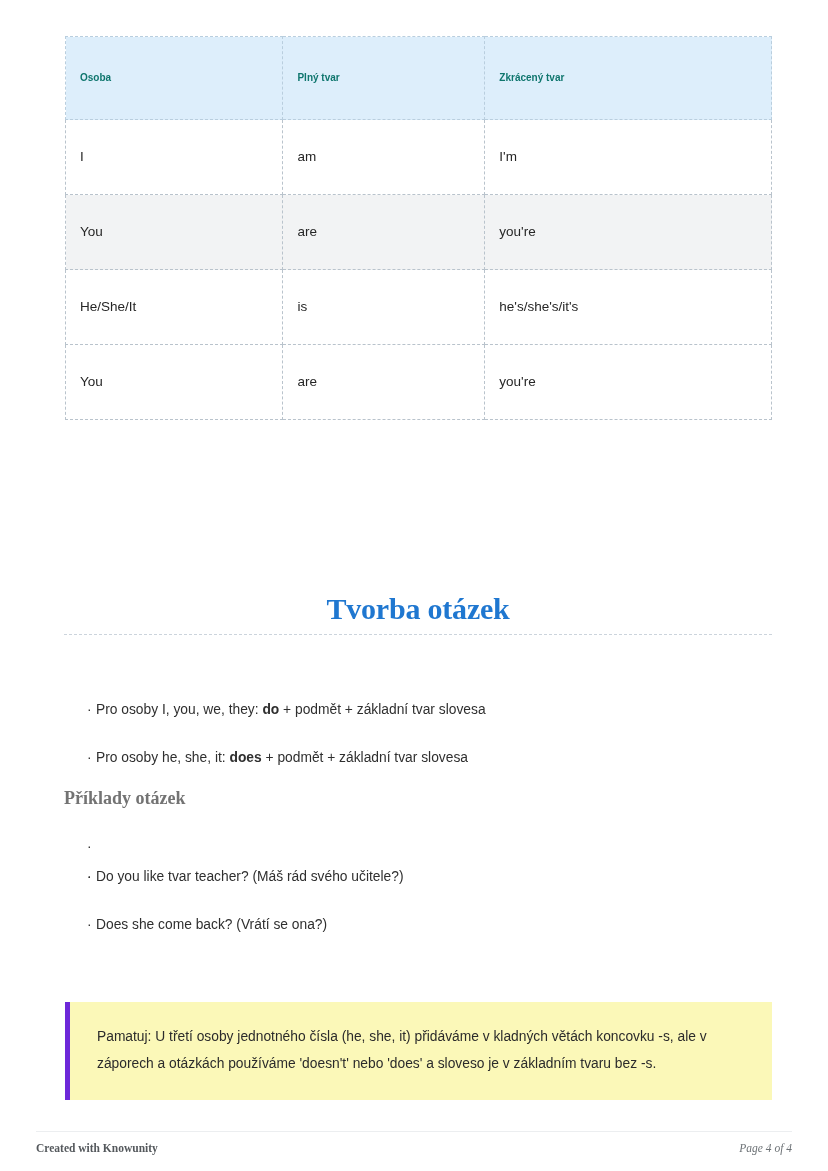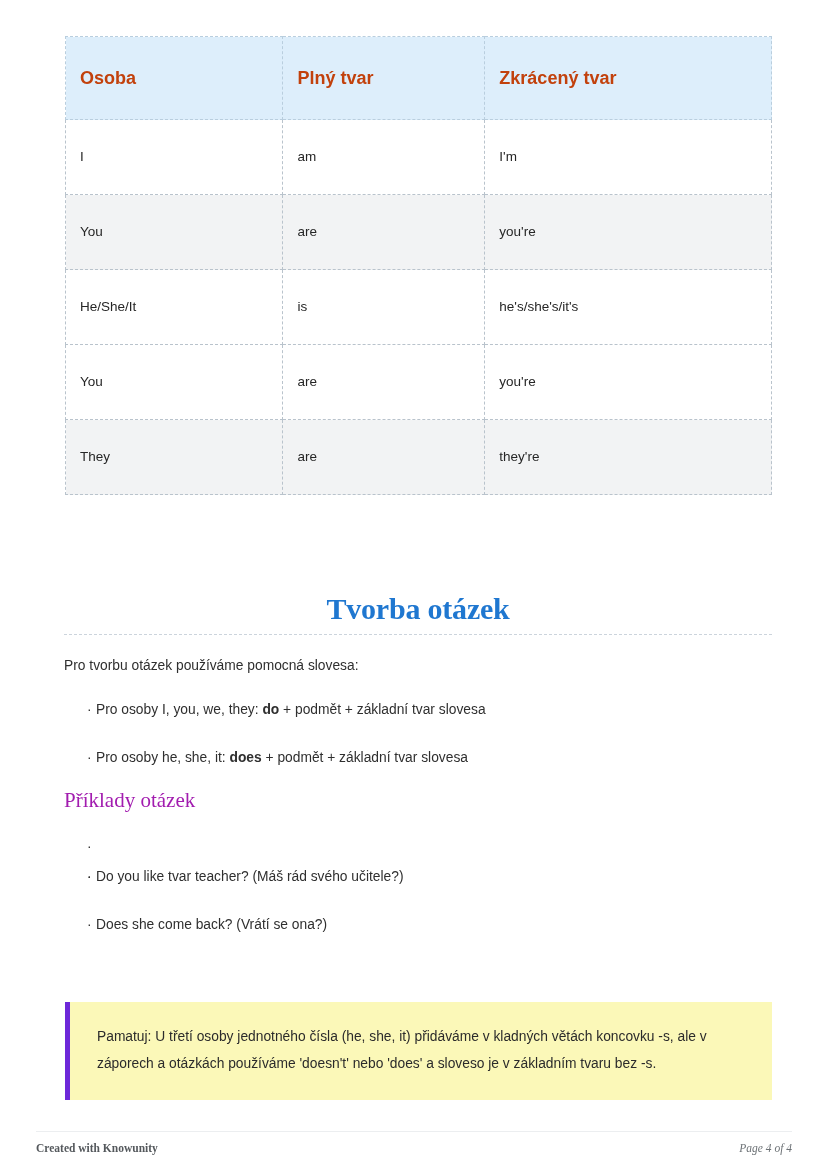--- a/index.html
+++ b/index.html
@@ -44,23 +44,23 @@
     text-align: left;
     font-size: 13.5px;
     line-height: 1.35;
   }
   table.grammar-table col.c1 { width: 30.8%; }
   table.grammar-table col.c2 { width: 28.6%; }
   table.grammar-table col.c3 { width: 40.6%; }
 
   table.grammar-table thead th {
     background: #ddeefb;
-    color: #c2410c;
-    font-weight: bold;
-    font-size: 18px;
+    color: #0f766e;
+    font-weight: bold;
+    font-size: 10px;
     height: 82px;
     border-color: #b9cede;
   }
   table.grammar-table tbody tr.odd td {
     background: #ffffff;
   }
   table.grammar-table tbody tr.even td {
     background: #f2f3f4;
   }
   table.grammar-table tbody td {
@@ -129,23 +129,23 @@
   .list-rules li { margin-bottom: 29px; }
 
   .h3-block {
     position: absolute;
     left: 64px;
     top: 788px;
     width: 708px;
   }
   .h3-title {
     font-family: "Liberation Serif", "DejaVu Serif", serif;
-    font-size: 21px;
-    font-weight: normal;
-    color: #a21caf;
+    font-size: 18px;
+    font-weight: bold;
+    color: #737373;
     line-height: 1.15;
     margin: 0;
   }
 
   .list-examples {
     position: absolute;
     left: 87px;
     top: 837px;
     width: 680px;
   }
@@ -233,35 +233,29 @@
         <tr class="odd">
           <td>He/She/It</td>
           <td>is</td>
           <td>he's/she's/it's</td>
         </tr>
         <tr class="odd">
           <td>You</td>
           <td>are</td>
           <td>you're</td>
         </tr>
-        <tr class="even">
-          <td>They</td>
-          <td>are</td>
-          <td>they're</td>
-        </tr>
       </tbody>
     </table>
   </div>
 
   <div class="h2-block">
     <h2 class="h2-title">Tvorba otázek</h2>
     <div class="h2-rule"></div>
   </div>
 
-  <div class="para-intro">Pro tvorbu otázek používáme pomocná slovesa:</div>
 
   <ul class="bullets list-rules">
     <li>
       <span class="dot">·</span><span>Pro osoby I, you, we, they: </span><b>do</b><span> + podmět + základní tvar slovesa</span>
     </li>
     <li>
       <span class="dot">·</span><span>Pro osoby he, she, it: </span><b>does</b><span> + podmět + základní tvar slovesa</span>
     </li>
   </ul>
 

